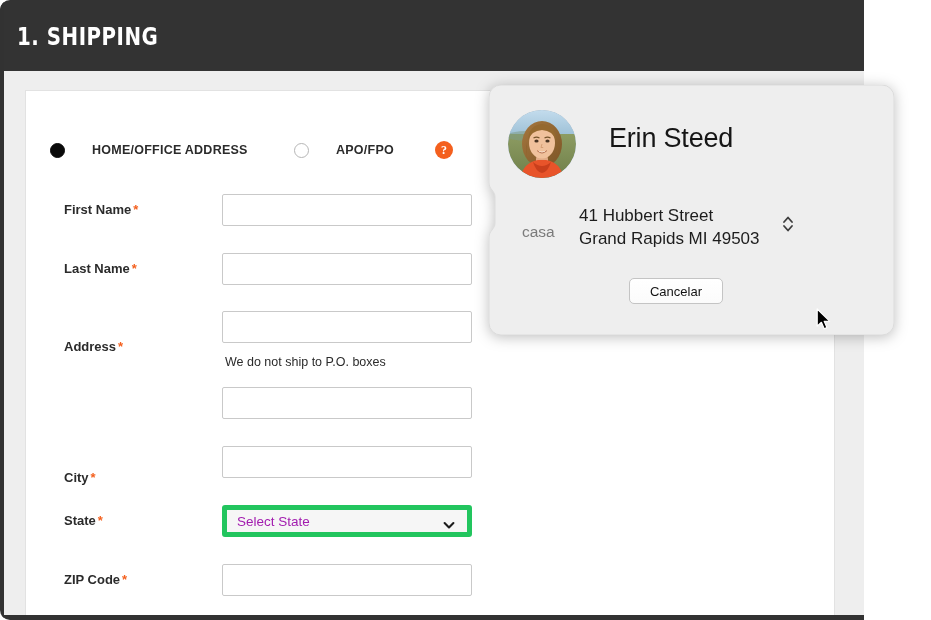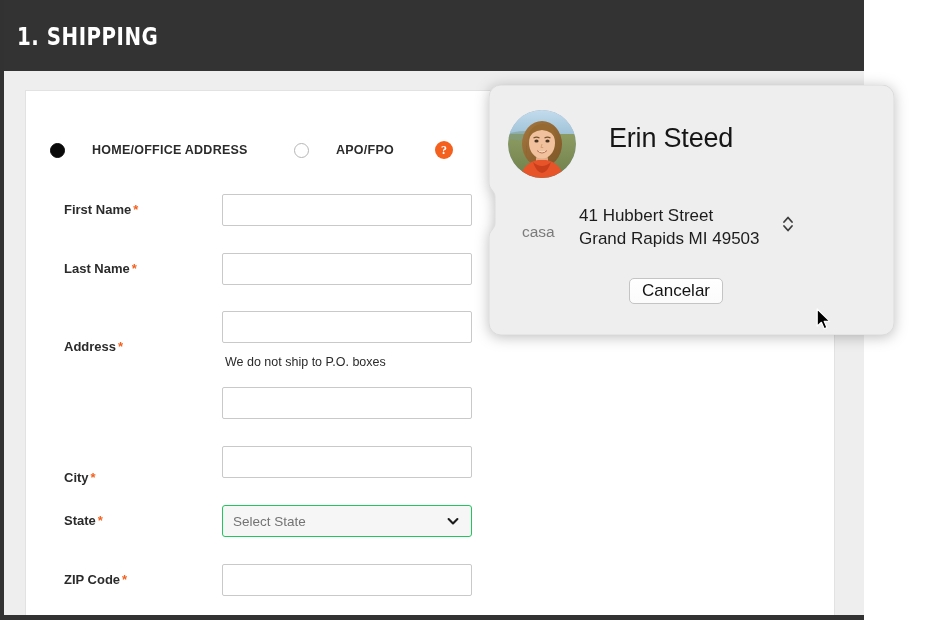--- a/index.html
+++ b/index.html
@@ -15,20 +15,21 @@
     font-family: "Liberation Sans", sans-serif;
     -webkit-font-smoothing: antialiased;
   }
 
   #viewport {
     position: relative;
     width: 931px;
     height: 620px;
     overflow: hidden;
     background: #ffffff;
+    border-radius: 10px;
   }
 
   
   #page {
     position: absolute;
     left: 0;
     top: 0;
     width: 864px;
     height: 620px;
     background: #eeeeee;
@@ -175,28 +176,28 @@
     outline: none;
   }
   .field-input::placeholder { color: #9a9a9a; }
 
   .field-select {
     position: absolute;
     left: 196px;
     width: 250px;
     height: 32px;
     background: #f6f6f6;
-    border: 1px solid #22c55e;
+    border: 5px solid #22c55e;
     border-radius: 3px;
     box-sizing: border-box;
     display: flex;
     align-items: center;
     padding: 0 10px;
     font-size: 13.5px;
-    color: #737373;
+    color: #a21caf;
   }
   .field-select .chev {
     position: absolute;
     right: 12px;
     top: 9px;
     width: 12px;
     height: 12px;
   }
 
   .helper-text {
@@ -275,21 +276,21 @@
     width: 16px;
     height: 26px;
   }
 
   .pop-btn {
     position: absolute;
     top: 193px;
     height: 26px;
     border-radius: 5px;
     font-family: "Liberation Sans", sans-serif;
-    font-size: 17px;
+    font-size: 13px;
     display: flex;
     align-items: center;
     justify-content: center;
     box-sizing: border-box;
     cursor: default;
     white-space: nowrap;
   }
   #btn-cancel {
     left: 140px;
     width: 94px;

